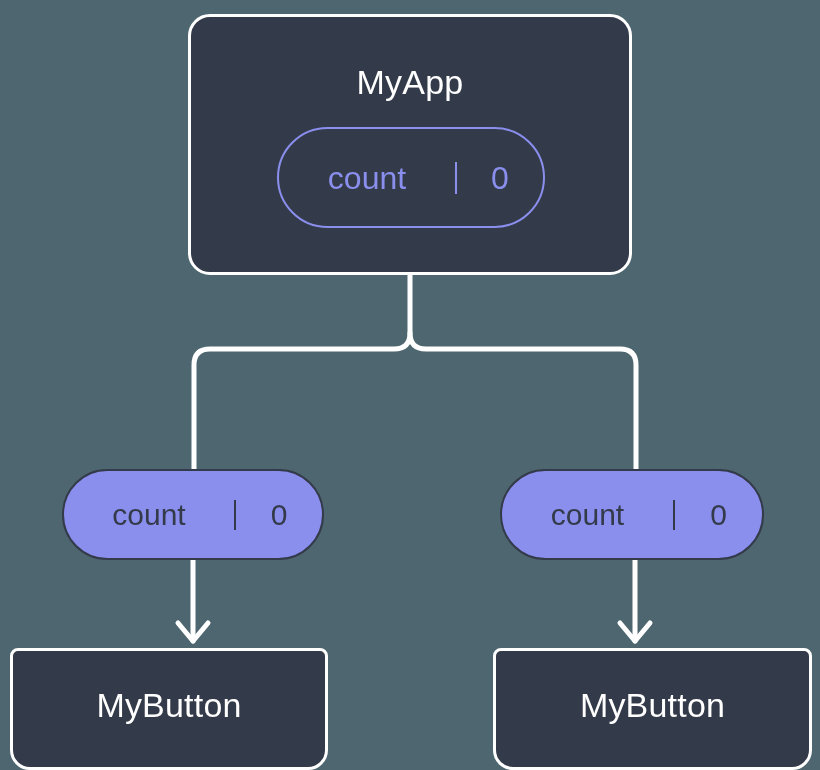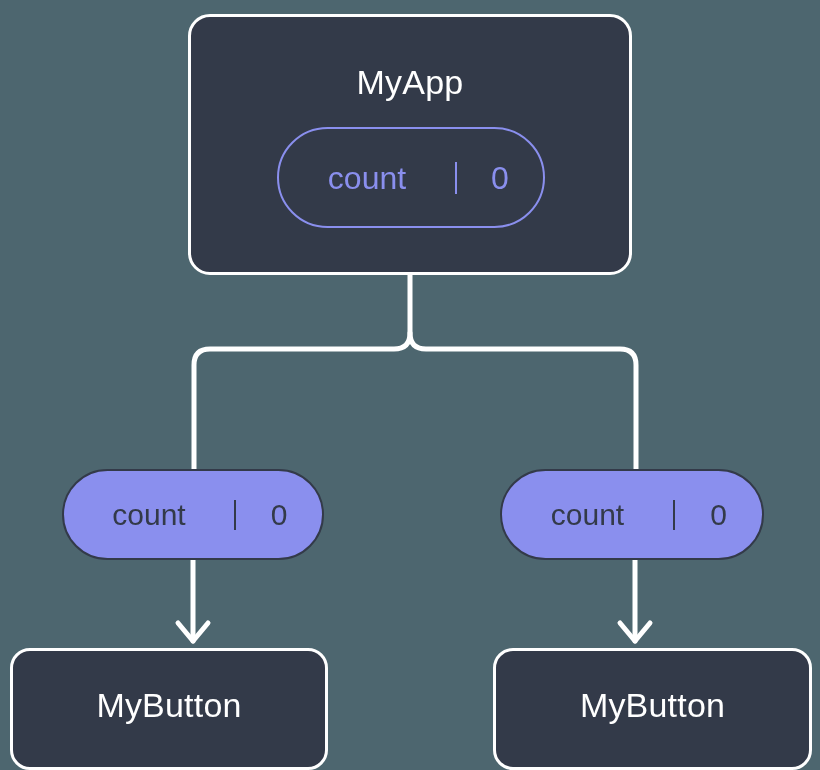--- a/index.html
+++ b/index.html
@@ -30,21 +30,21 @@
     width: 820px;
     height: 770px;
     pointer-events: none;
   }
 
   
   .comp-box {
     position: absolute;
     background: #333a49;
     border: 3px solid #ffffff;
-    border-radius: 20px;
+    border-radius: 8px;
     box-sizing: border-box;
     display: flex;
     flex-direction: column;
     align-items: center;
   }
   .comp-title {
     color: #ffffff;
     font-size: 34px;
     font-weight: 400;
     letter-spacing: 0.2px;

